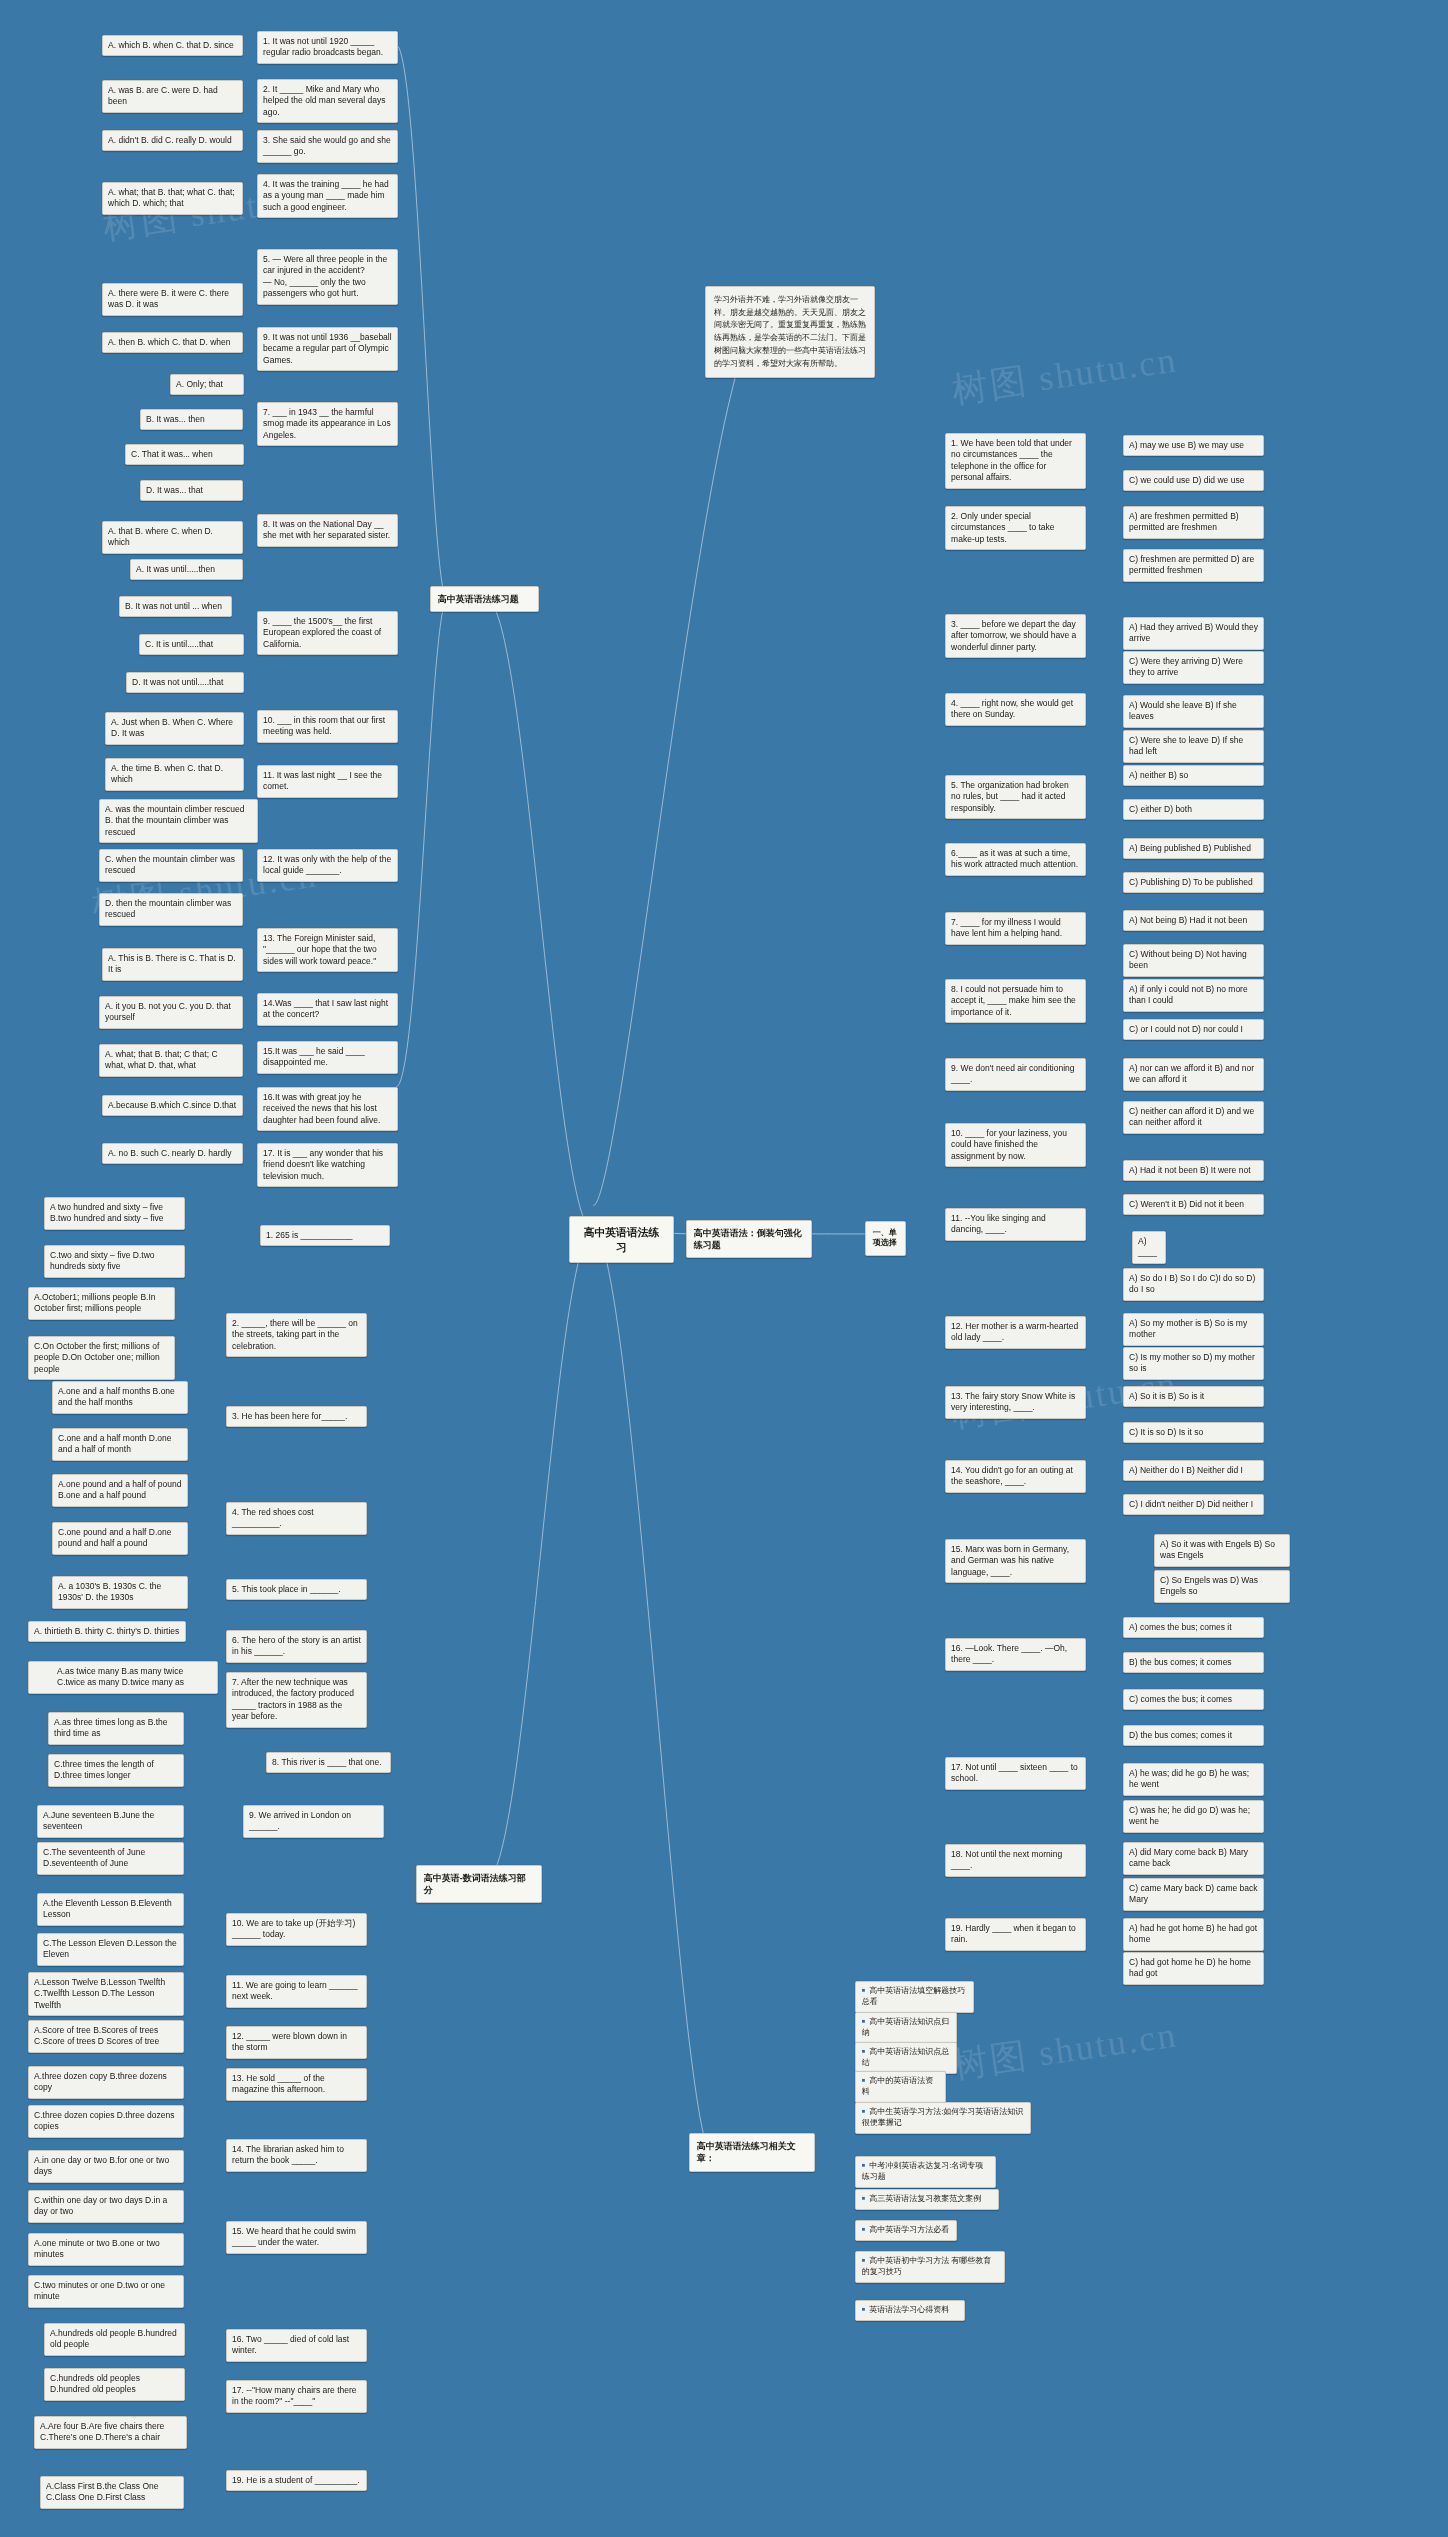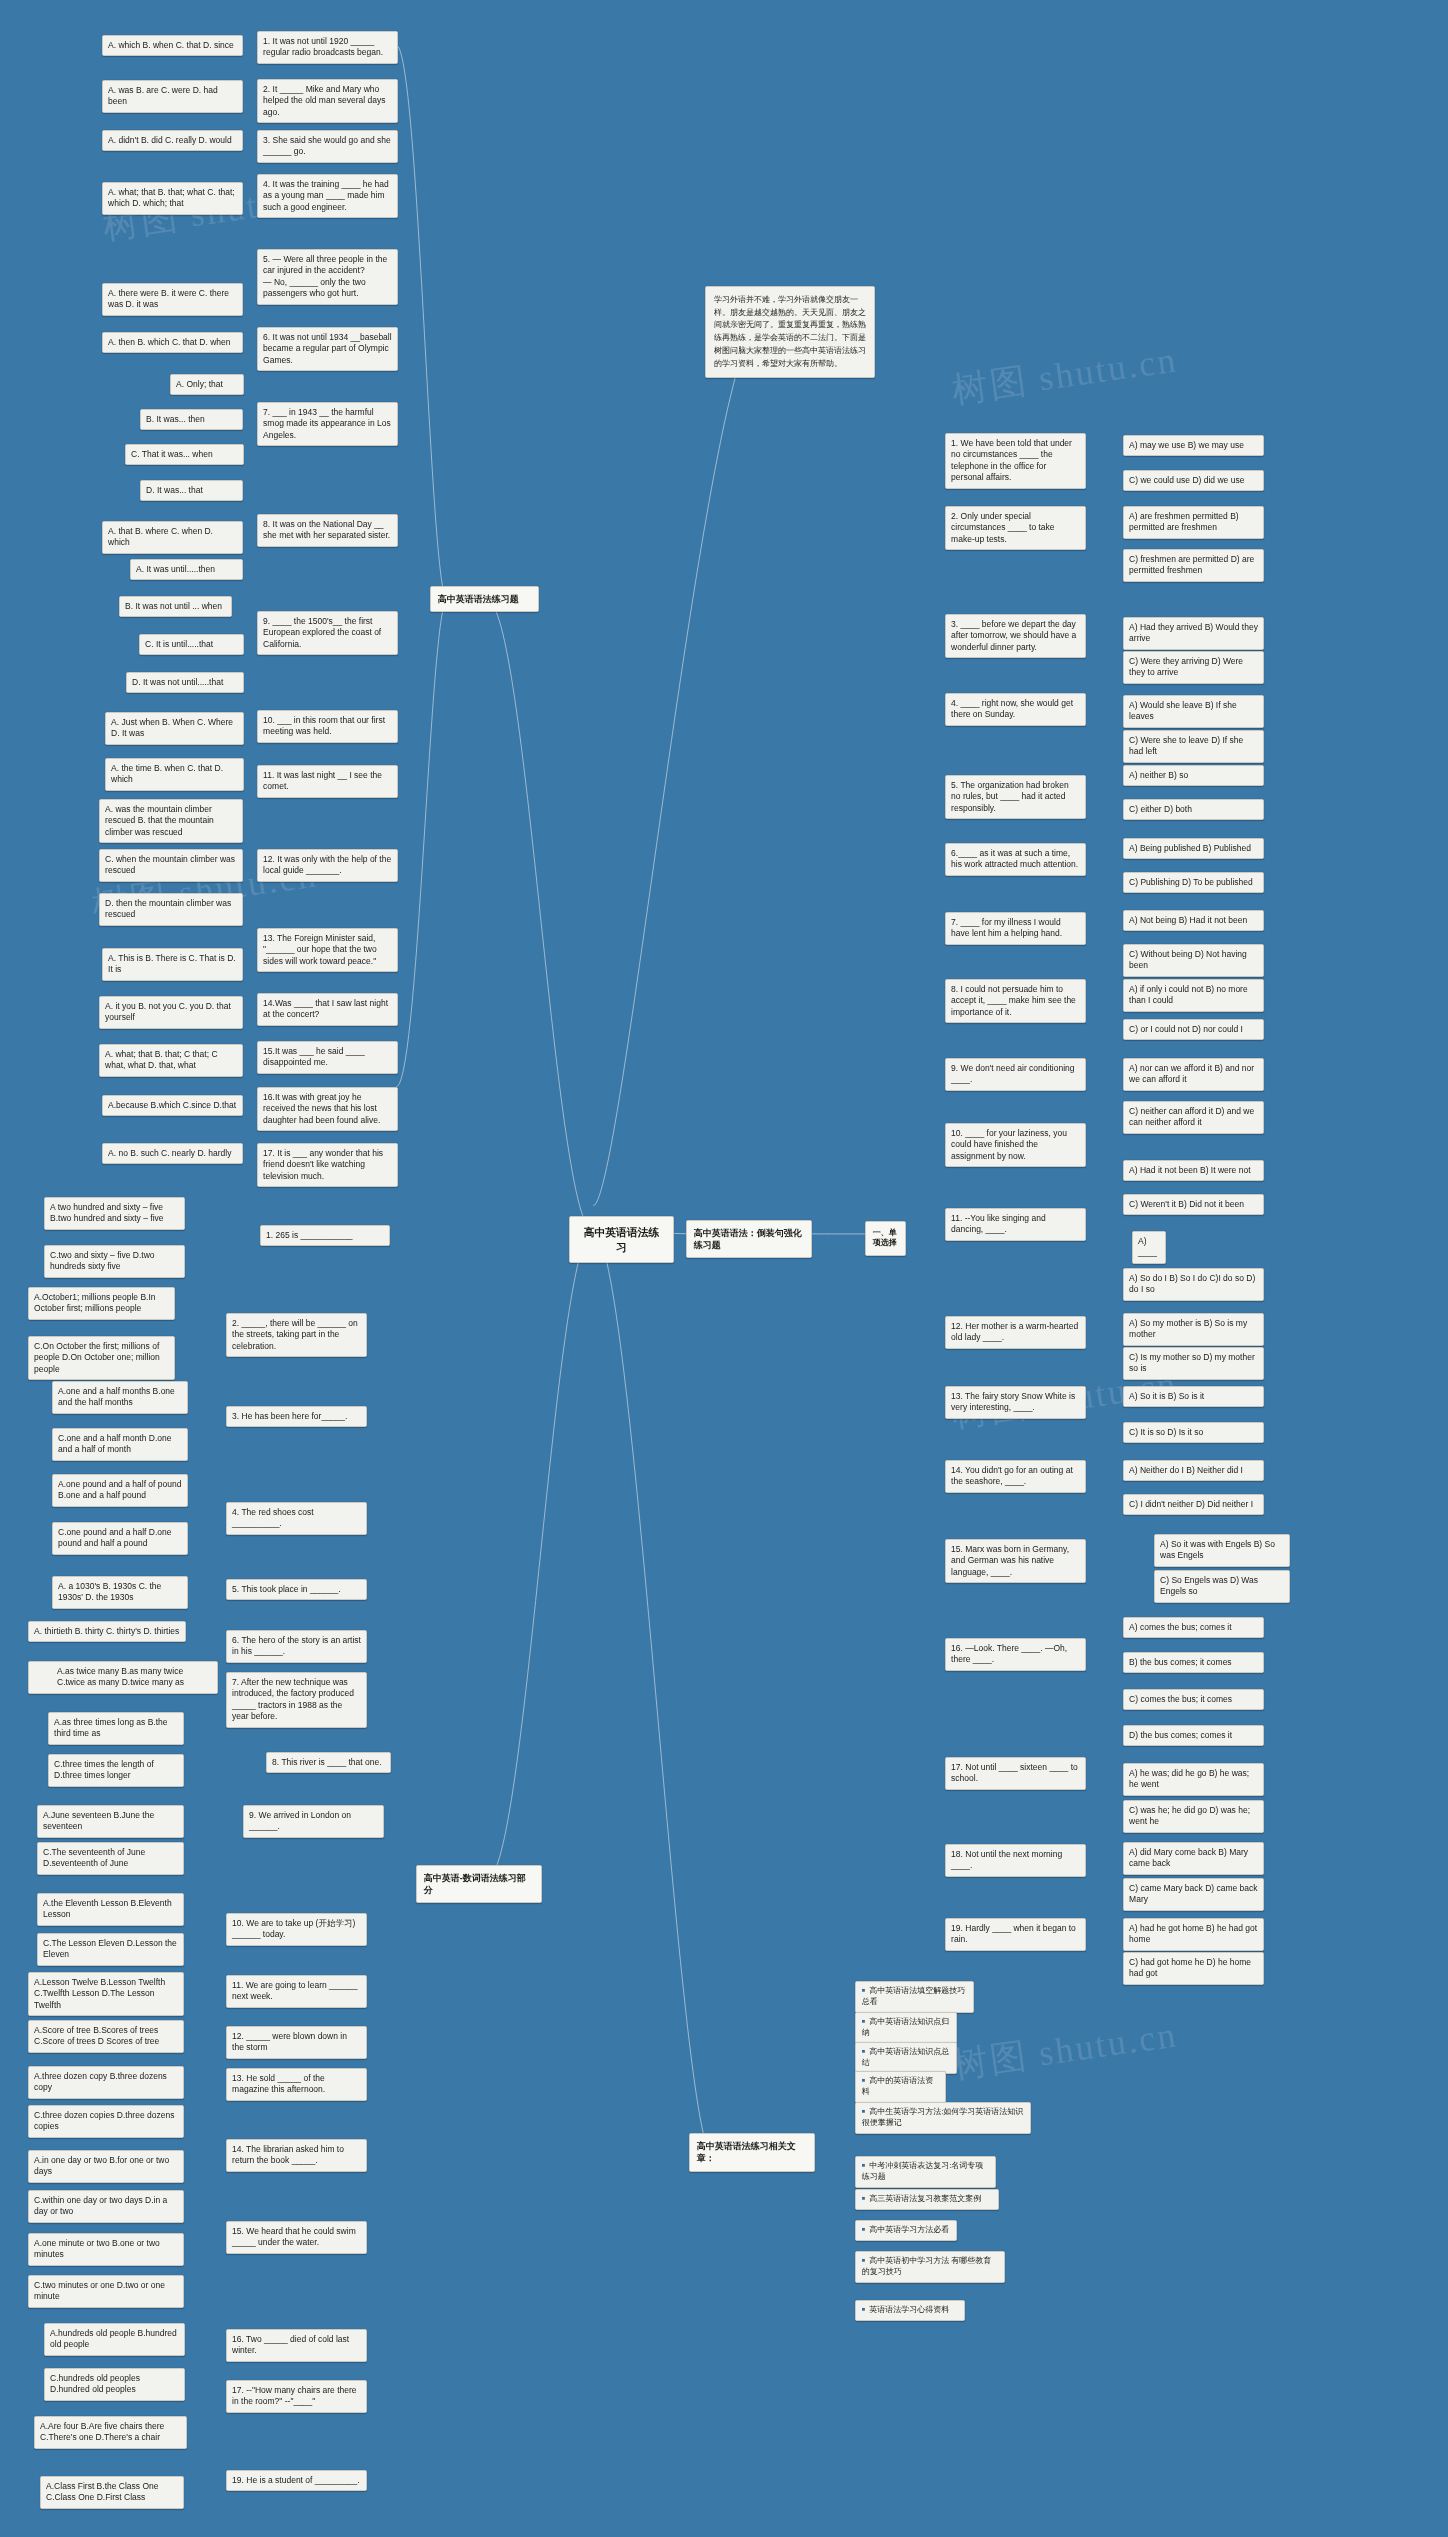--- a/index.html
+++ b/index.html
@@ -105,36 +105,36 @@
 <div class="node" style="left:140px; top:409px; width:103px;">B. It was... then</div>
 <div class="node" style="left:125px; top:444px; width:119px;">C. That it was... when</div>
 <div class="node" style="left:140px; top:480px; width:103px;">D. It was... that</div>
 <div class="node" style="left:102px; top:521px; width:141px;">A. that B. where C. when D. which</div>
 <div class="node" style="left:130px; top:559px; width:113px;">A. It was until.....then</div>
 <div class="node" style="left:119px; top:596px; width:113px;">B. It was not until ... when</div>
 <div class="node" style="left:139px; top:634px; width:105px;">C. It is until.....that</div>
 <div class="node" style="left:126px; top:672px; width:118px;">D. It was not until.....that</div>
 <div class="node" style="left:105px; top:712px; width:139px;">A. Just when B. When C. Where D. It was</div>
 <div class="node" style="left:105px; top:758px; width:139px;">A. the time B. when C. that D. which</div>
-<div class="node" style="left:99px; top:799px; width:144px;">A. was the mountain climber rescued B. that the mountain climber was rescued</div>
+<div class="node" style="left:99px; top:799px; width:159px;">A. was the mountain climber rescued B. that the mountain climber was rescued</div>
 <div class="node" style="left:99px; top:849px; width:144px;">C. when the mountain climber was rescued</div>
 <div class="node" style="left:99px; top:893px; width:144px;">D. then the mountain climber was rescued</div>
 <div class="node" style="left:102px; top:948px; width:141px;">A. This is B. There is C. That is D. It is</div>
 <div class="node" style="left:99px; top:996px; width:144px;">A. it you B. not you C. you D. that yourself</div>
 <div class="node" style="left:99px; top:1044px; width:144px;">A. what; that B. that; C that; C what, what D. that, what</div>
 <div class="node" style="left:102px; top:1095px; width:141px;">A.because B.which C.since D.that</div>
 <div class="node" style="left:102px; top:1143px; width:141px;">A. no B. such C. nearly D. hardly</div>
 
 <div class="node" style="left:257px; top:31px; width:141px;">1. It was not until 1920 _____ regular radio broadcasts began.</div>
 <div class="node" style="left:257px; top:79px; width:141px;">2. It _____ Mike and Mary who helped the old man several days ago.</div>
 <div class="node" style="left:257px; top:130px; width:141px;">3. She said she would go and she ______ go.</div>
 <div class="node" style="left:257px; top:174px; width:141px;">4. It was the training ____ he had as a young man ____ made him such a good engineer.</div>
 <div class="node" style="left:257px; top:249px; width:141px; white-space:pre-line;">5. — Were all three people in the car injured in the accident?
 — No, ______ only the two passengers who got hurt.</div>
-<div class="node" style="left:257px; top:327px; width:141px;">6. It was not until 1934 __baseball became a regular part of Olympic Games.</div>
+<div class="node" style="left:257px; top:327px; width:141px;">9. It was not until 1936 __baseball became a regular part of Olympic Games.</div>
 <div class="node" style="left:257px; top:402px; width:141px;">7. ___ in 1943 __ the harmful smog made its appearance in Los Angeles.</div>
 <div class="node" style="left:257px; top:514px; width:141px;">8. It was on the National Day __ she met with her separated sister.</div>
 <div class="node" style="left:257px; top:611px; width:141px;">9. ____ the 1500's__ the first European explored the coast of California.</div>
 <div class="node" style="left:257px; top:710px; width:141px;">10. ___ in this room that our first meeting was held.</div>
 <div class="node" style="left:257px; top:765px; width:141px;">11. It was last night __ I see the comet.</div>
 <div class="node" style="left:257px; top:849px; width:141px;">12. It was only with the help of the local guide _______.</div>
 <div class="node" style="left:257px; top:928px; width:141px;">13. The Foreign Minister said, "______ our hope that the two sides will work toward peace."</div>
 <div class="node" style="left:257px; top:993px; width:141px;">14.Was ____ that I saw last night at the concert?</div>
 <div class="node" style="left:257px; top:1041px; width:141px;">15.It was ___ he said ____ disappointed me.</div>
 <div class="node" style="left:257px; top:1087px; width:141px;">16.It was with great joy he received the news that his lost daughter had been found alive.</div>

